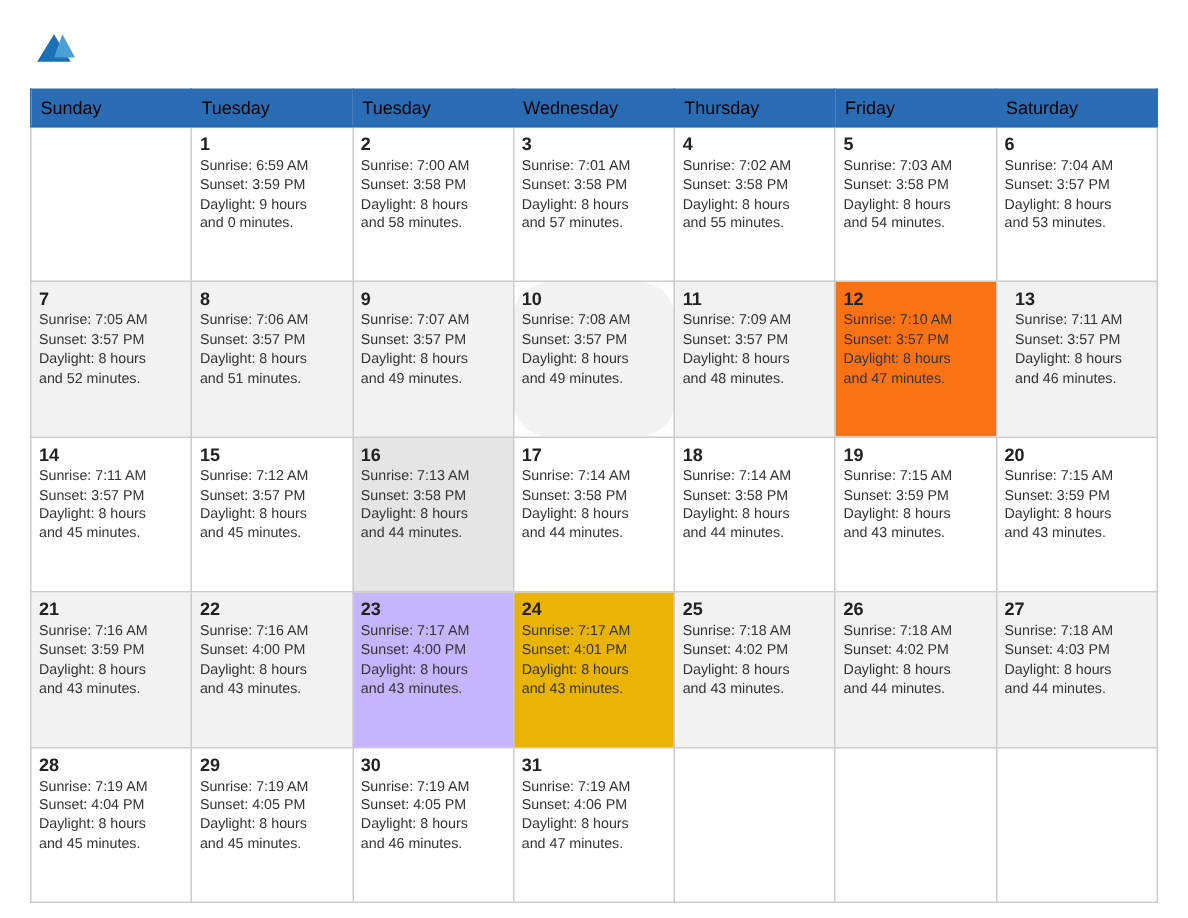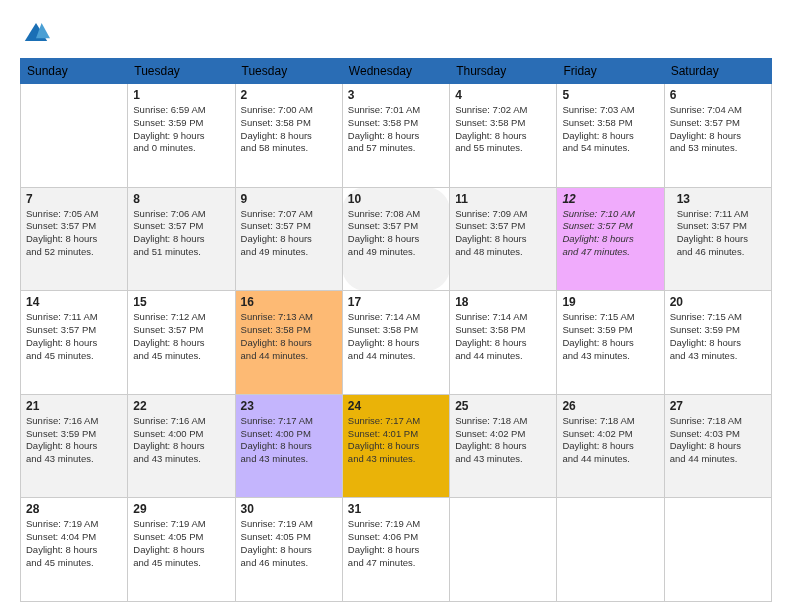--- a/index.html
+++ b/index.html
@@ -172,39 +172,39 @@
             <div class="cell-text">Sunrise: 7:07 AM<br>Sunset: 3:57 PM<br>Daylight: 8 hours<br>and 49 minutes.</div>
           </td>
           <td style="background: rgb(242, 242, 242); border-radius: 24px;">
             <span class="day-num">10</span>
             <div class="cell-text">Sunrise: 7:08 AM<br>Sunset: 3:57 PM<br>Daylight: 8 hours<br>and 49 minutes.</div>
           </td>
           <td style="background: rgb(242, 242, 242);">
             <span class="day-num">11</span>
             <div class="cell-text">Sunrise: 7:09 AM<br>Sunset: 3:57 PM<br>Daylight: 8 hours<br>and 48 minutes.</div>
           </td>
-          <td style="background: #f0abfc; font-style: italic;">
+          <td style="background: #f97316;">
             <span class="day-num">12</span>
             <div class="cell-text">Sunrise: 7:10 AM<br>Sunset: 3:57 PM<br>Daylight: 8 hours<br>and 47 minutes.</div>
           </td>
           <td style="background: rgb(242, 242, 242); padding-left: 12px;">
             <span class="day-num">13</span>
             <div class="cell-text">Sunrise: 7:11 AM<br>Sunset: 3:57 PM<br>Daylight: 8 hours<br>and 46 minutes.</div>
           </td>
         </tr>
         <tr>
           <td style="background: rgb(255, 255, 255); margin-top: 31px;">
             <span class="day-num">14</span>
             <div class="cell-text">Sunrise: 7:11 AM<br>Sunset: 3:57 PM<br>Daylight: 8 hours<br>and 45 minutes.</div>
           </td>
           <td style="background: rgb(255, 255, 255);">
             <span class="day-num">15</span>
             <div class="cell-text">Sunrise: 7:12 AM<br>Sunset: 3:57 PM<br>Daylight: 8 hours<br>and 45 minutes.</div>
           </td>
-          <td style="background: #fdba74;">
+          <td style="background: #e5e5e5;">
             <span class="day-num">16</span>
             <div class="cell-text">Sunrise: 7:13 AM<br>Sunset: 3:58 PM<br>Daylight: 8 hours<br>and 44 minutes.</div>
           </td>
           <td style="background: rgb(255, 255, 255);">
             <span class="day-num">17</span>
             <div class="cell-text">Sunrise: 7:14 AM<br>Sunset: 3:58 PM<br>Daylight: 8 hours<br>and 44 minutes.</div>
           </td>
           <td style="background: rgb(255, 255, 255);">
             <span class="day-num">18</span>
             <div class="cell-text">Sunrise: 7:14 AM<br>Sunset: 3:58 PM<br>Daylight: 8 hours<br>and 44 minutes.</div>

